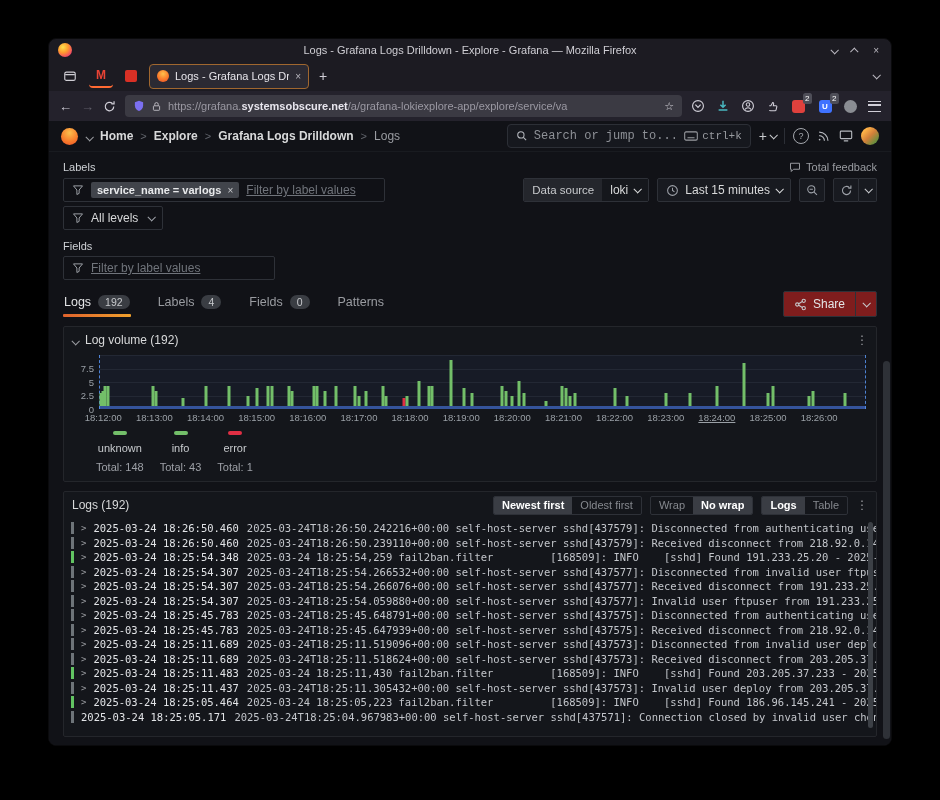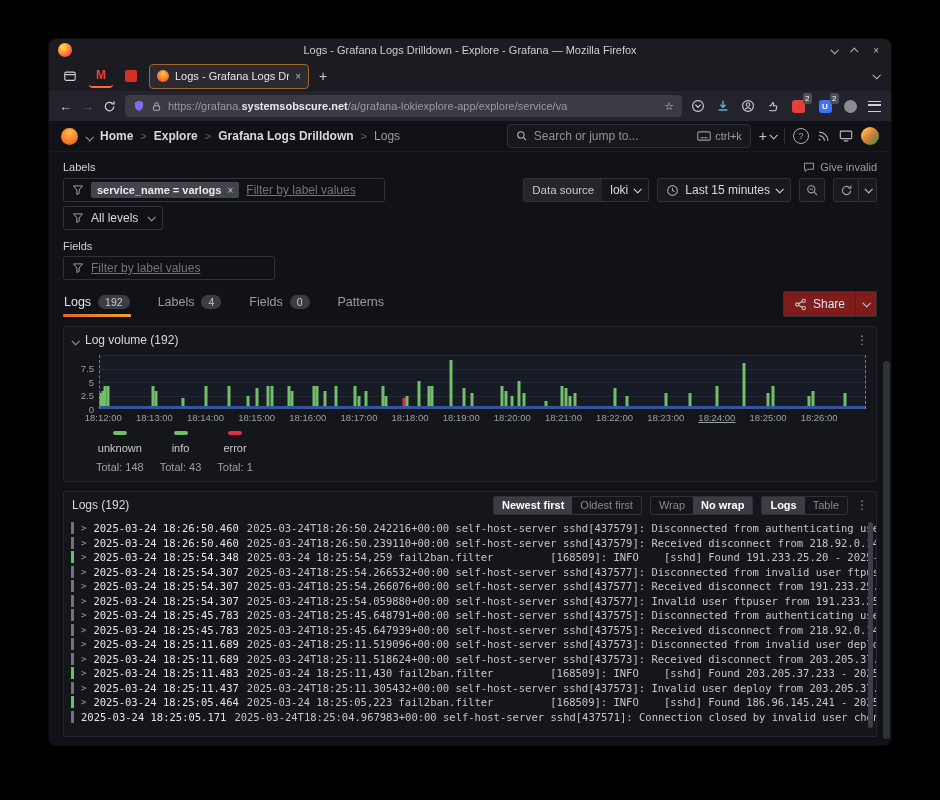--- a/index.html
+++ b/index.html
@@ -45,21 +45,21 @@
   .hamb{width:13px;height:9px;border-top:1.6px solid #d0ced7;border-bottom:1.6px solid #d0ced7;position:relative;}
   .hamb:after{content:"";position:absolute;left:0;right:0;top:2.6px;height:1.6px;background:#d0ced7;}
   
   .grafana{flex:1;background:#111217;display:flex;flex-direction:column;min-height:0;position:relative;}
   .gheader{height:30px;display:flex;align-items:center;padding:0 12px;gap:8px;border-bottom:1px solid #191b20;flex:0 0 auto;}
   .glogo{width:17px;height:17px;border-radius:50%;background:radial-gradient(circle at 50% 28%,#fcc04d 0%,#f9802d 55%,#ef5a28 90%);}
   .bc{display:flex;align-items:center;gap:7px;font-size:12px;font-weight:600;color:#d8d9da;white-space:nowrap;}
   .bc .sep{color:#62656c;font-weight:400;font-size:11px;}
   .bc .crumb.dim{color:#9a9ca1;font-weight:400;}
   .gsearch{width:244px;height:24px;margin-left:auto;background:#16181e;border:1px solid #2c2f36;border-radius:4px;
-           display:flex;align-items:center;gap:6px;padding:0 8px;box-sizing:border-box;}
+           display:flex;align-items:center;gap:6px;padding:0 8px;box-sizing:border-box;font-family:Liberation Mono, monospace;}
   .gsearch .ph{font-size:12px;color:#8e9197;flex:1;}
   .kbd-hint{display:flex;align-items:center;gap:4px;color:#9a9ca1;font-size:11px;}
   .hico{color:#b4b7bd;display:flex;align-items:center;}
   .gplus{display:flex;align-items:center;gap:3px;color:#c7c9cc;font-size:14px;}
   .vdiv{width:1px;height:16px;background:#2c2f36;}
   .help-c{width:14px;height:14px;border:1.3px solid #a5a8ae;border-radius:50%;color:#a5a8ae;font-size:9px;display:flex;align-items:center;justify-content:center;}
   .avatar{width:18px;height:18px;border-radius:50%;background:linear-gradient(135deg,#ffb347 20%,#d2803a 50%,#5f8f3e 85%);}
   .gcontent{flex:1;min-height:0;display:flex;flex-direction:column;padding:7px 14px 8px 14px;overflow:hidden;}
   .sec-label{font-size:11px;color:#cfd2d6;}
   .row-head{display:flex;justify-content:space-between;align-items:center;margin-top:2px;}
@@ -283,21 +283,21 @@
       </div>
 
       <div class="gcontent">
 
         <div class="row-head">
           <span class="sec-label">Labels</span>
           <span class="feedback">
             <svg width="12" height="12" viewBox="0 0 16 16">
                 <path d="M2 3h12v8H6l-3 3v-3H2Z" fill="none" stroke="#9a9ca1" stroke-width="1.3"></path>
               </svg>
-            <span>Give invalid</span>
+            <span>Total feedback</span>
           </span>
         </div>
 
         <div class="filter-row">
           <div class="fbox labels-box">
             <svg class="ic" width="12" height="12" viewBox="0 0 16 16">
                 <path d="M2 2.5h12L9.5 8v4.5l-3 1.5V8Z" fill="none" stroke="currentColor" stroke-width="1.3"></path>
               </svg>
             <span class="chip">
                 <span>service_name = varlogs</span>

